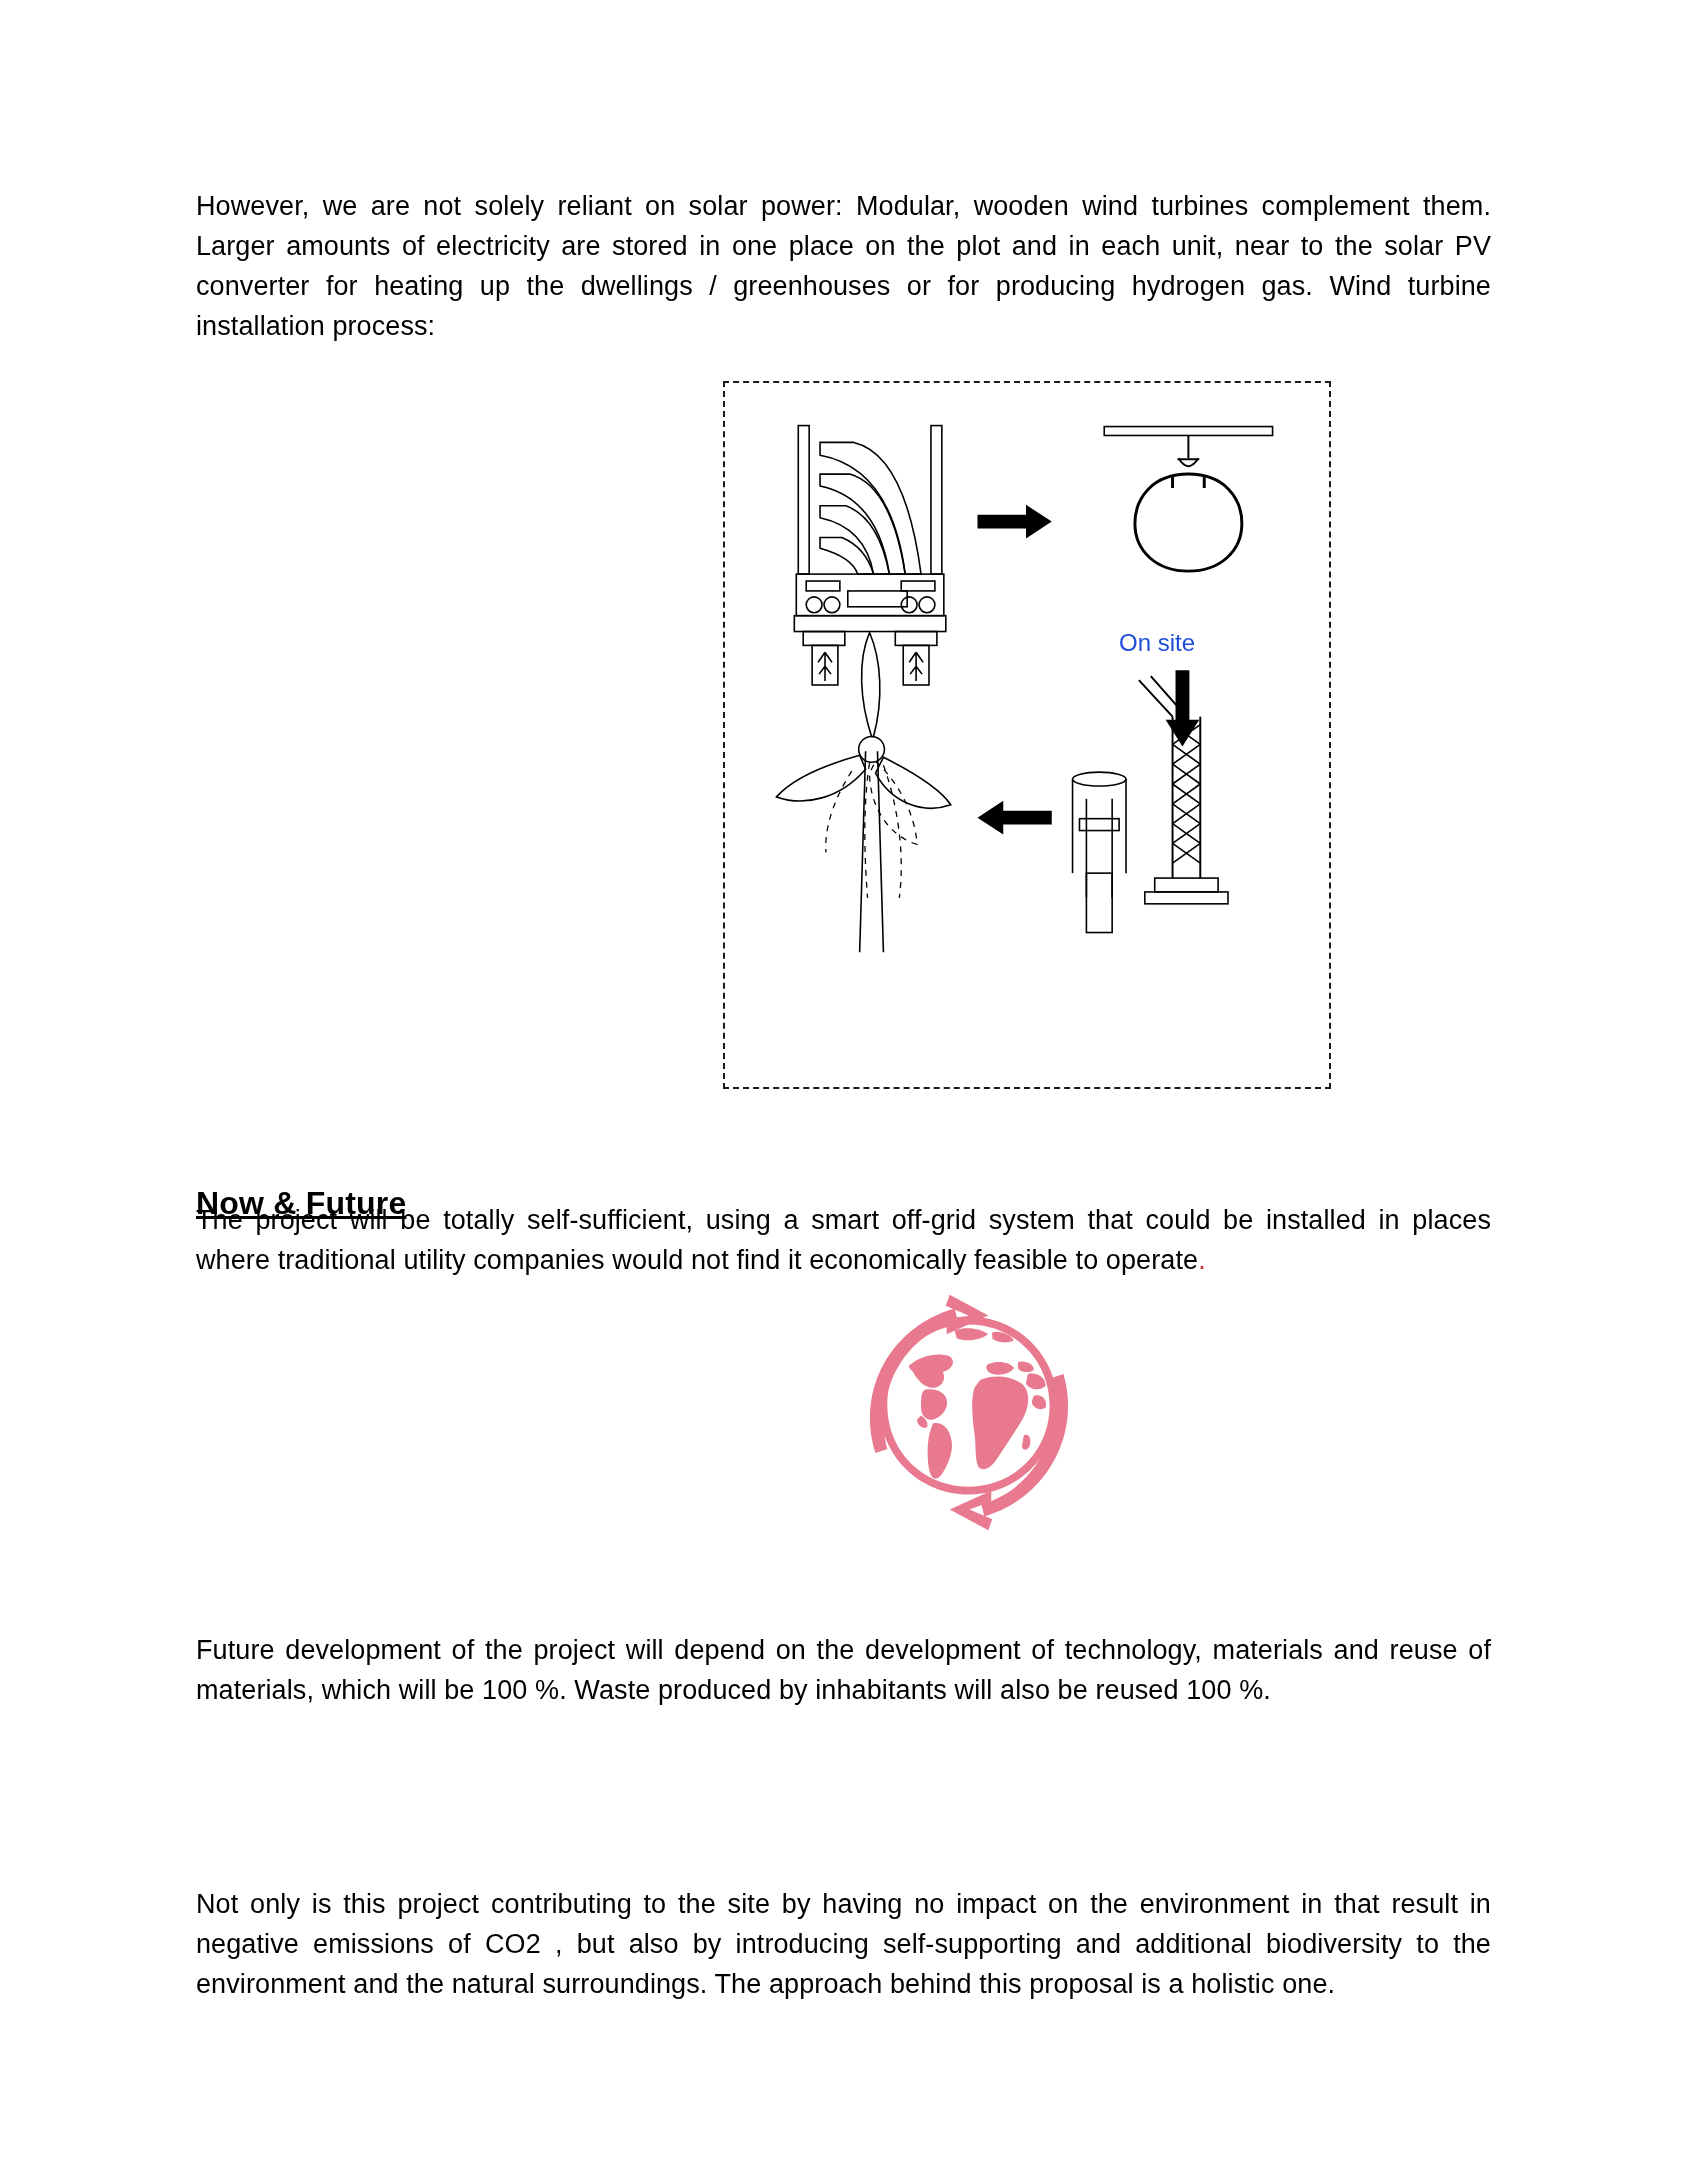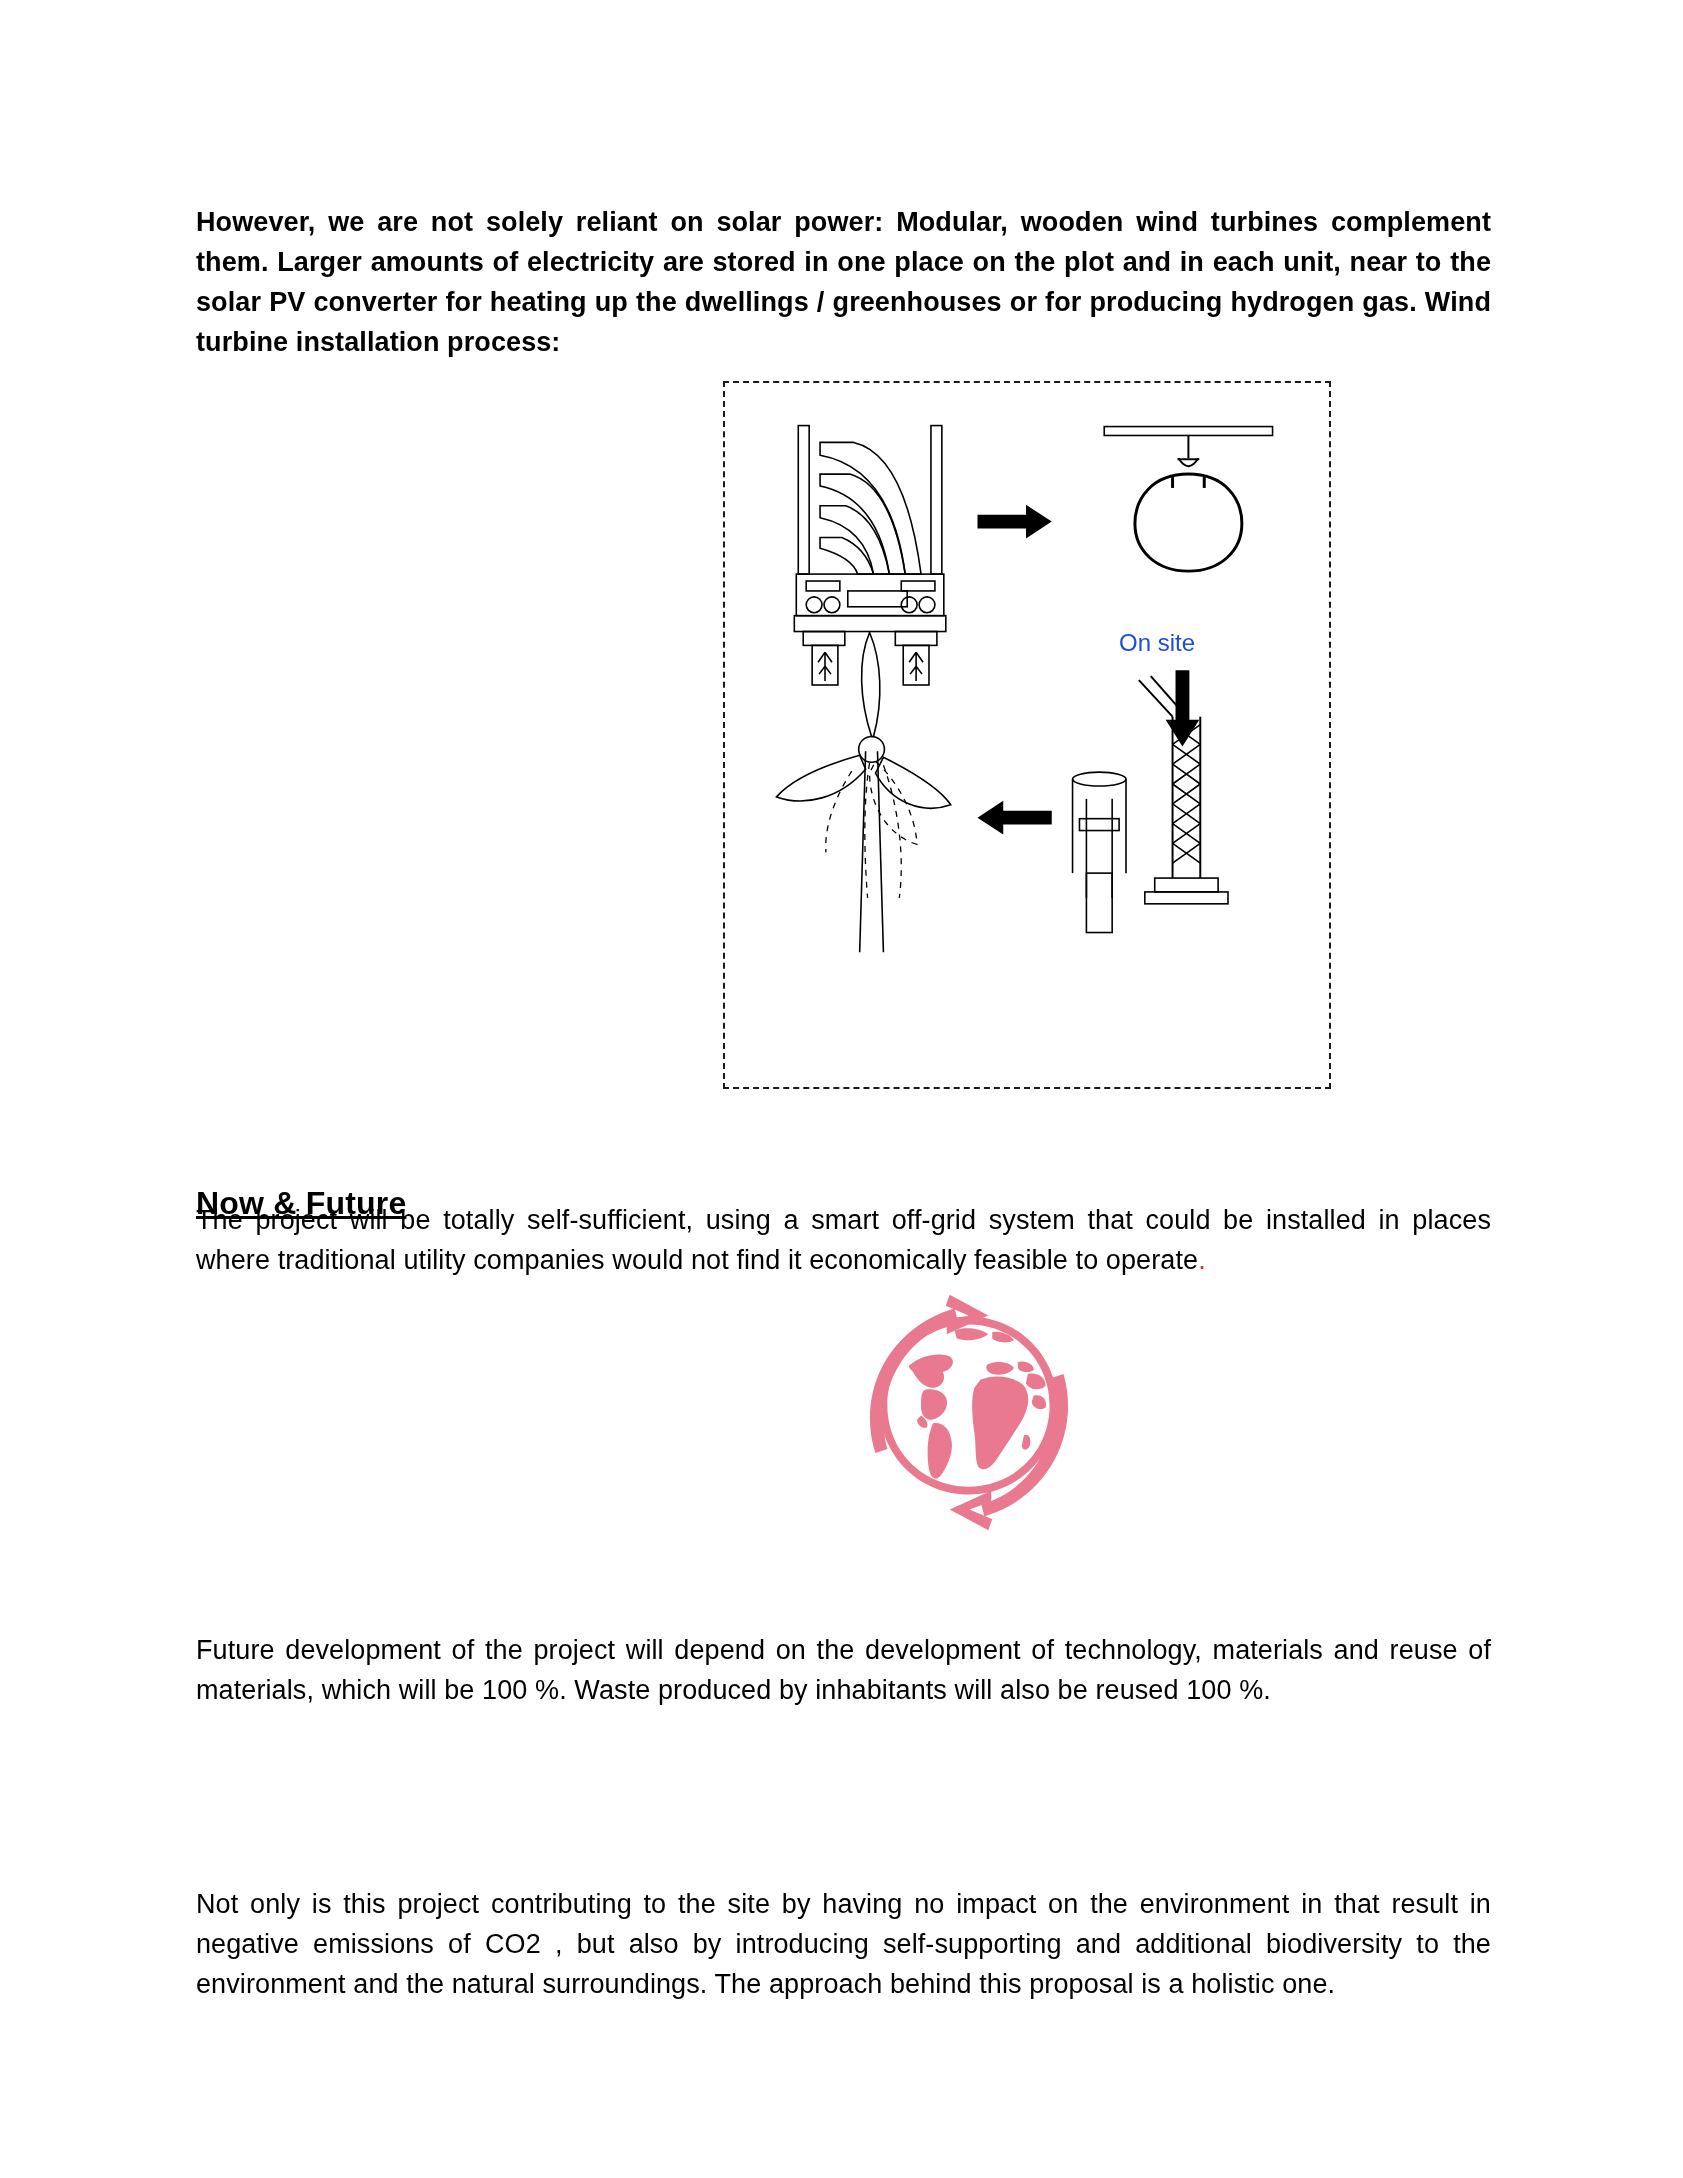--- a/index.html
+++ b/index.html
@@ -25,21 +25,21 @@
     width: 1295px;
   }
   p.body-text {
     font-size: 27px;
     line-height: 40px;
     text-align: justify;
     margin: 0;
     color: #000000;
     letter-spacing: 0.1px;
   }
-  .para-1 { position: absolute; top: 202px; width: 1295px; font-weight: bold; }
+  .para-1 { position: absolute; top: 186px; width: 1295px; }
   .heading-now-future {
     position: absolute;
     top: 1186px;
     font-size: 32px;
     font-weight: bold;
     text-decoration: underline;
     line-height: 34px;
     letter-spacing: 0.2px;
   }
   .para-2 { position: absolute; top: 1200px; width: 1295px; }

